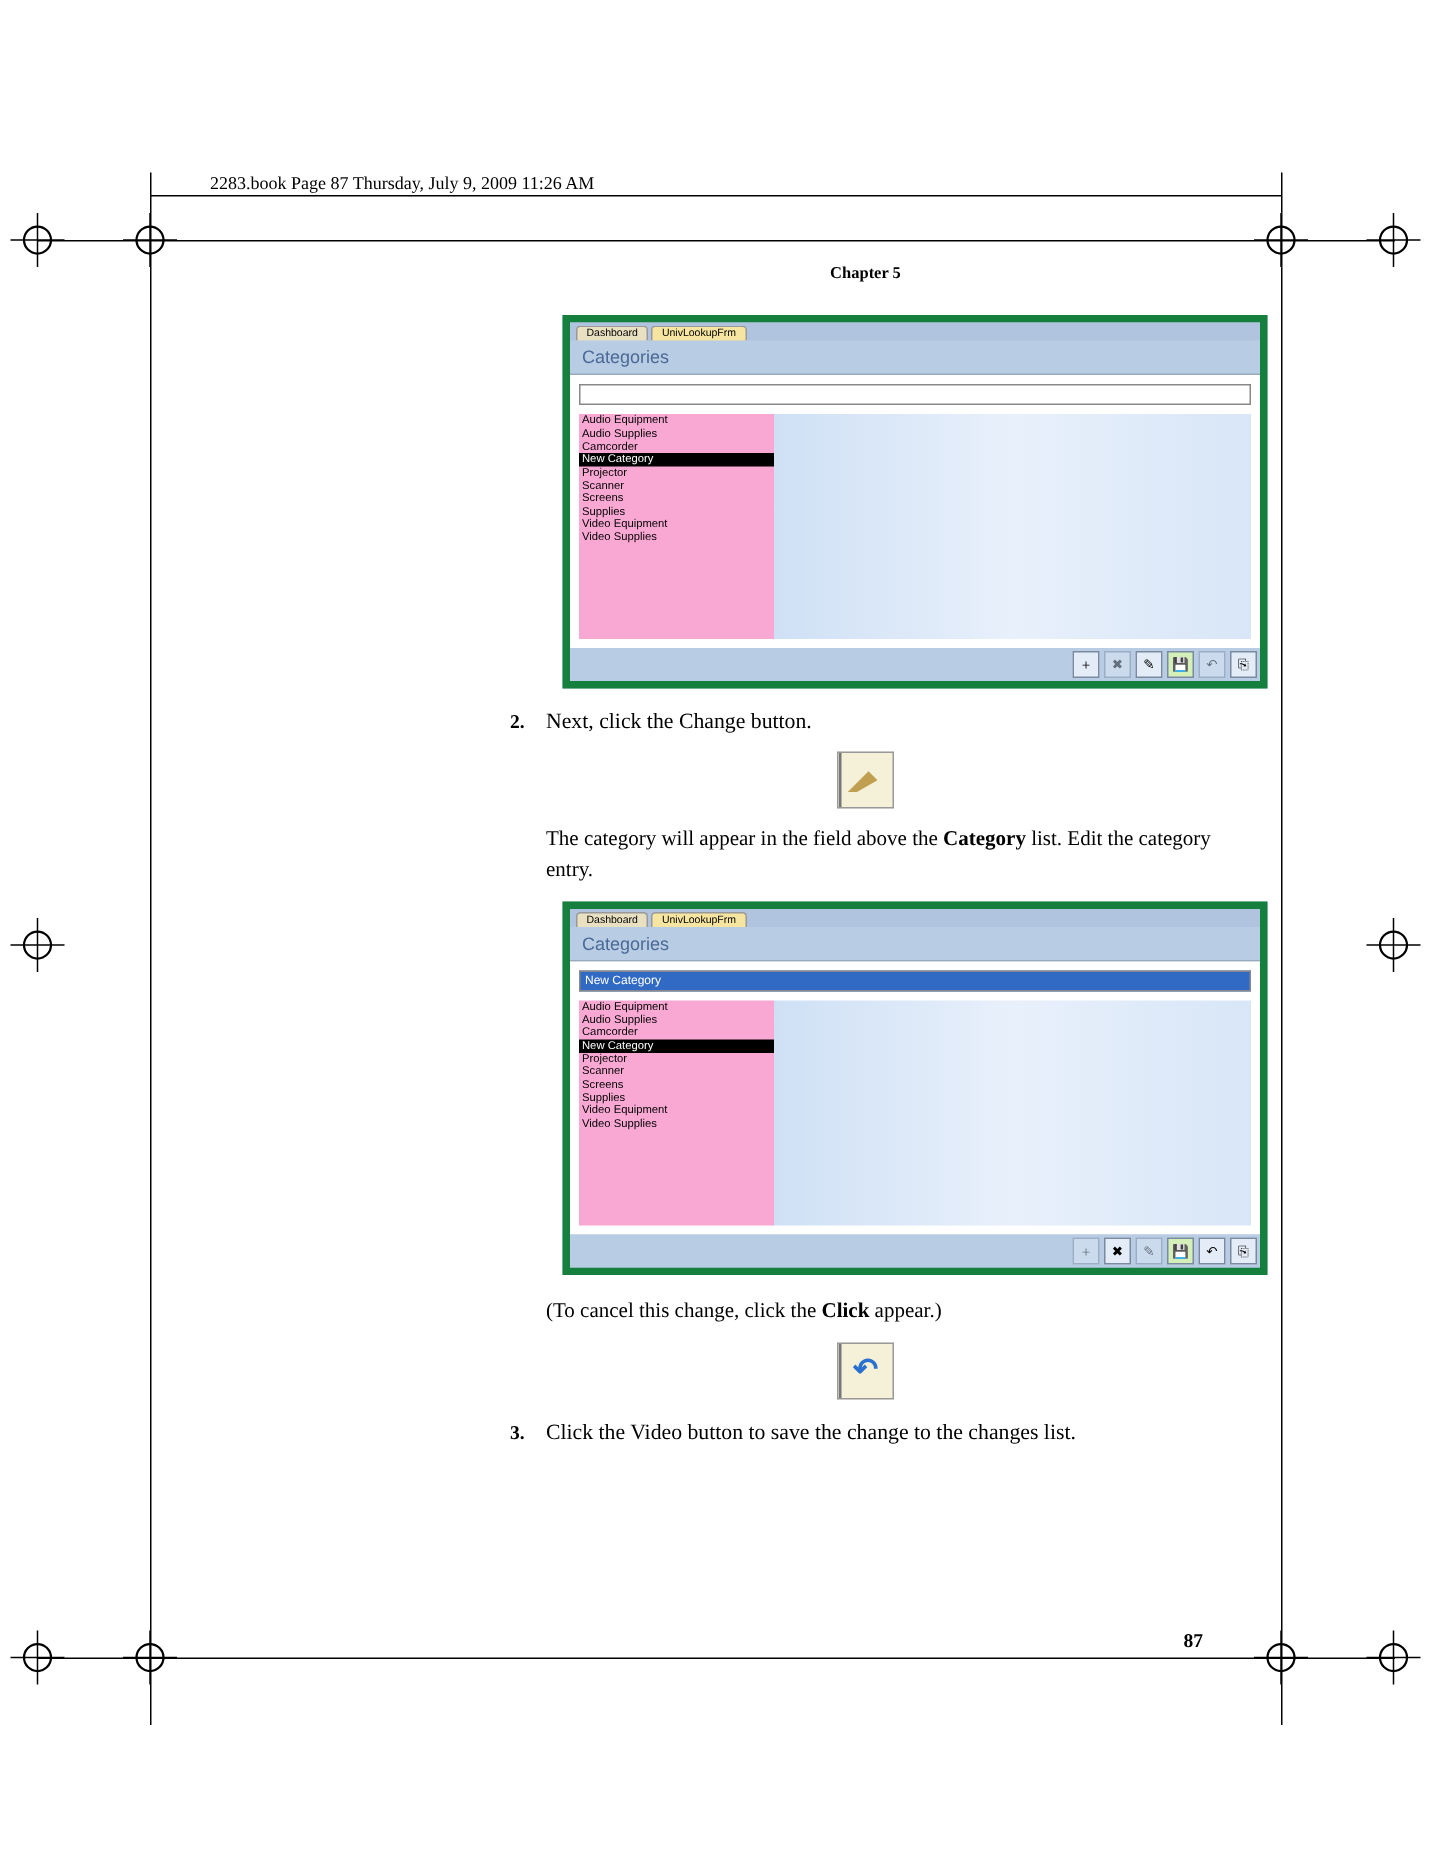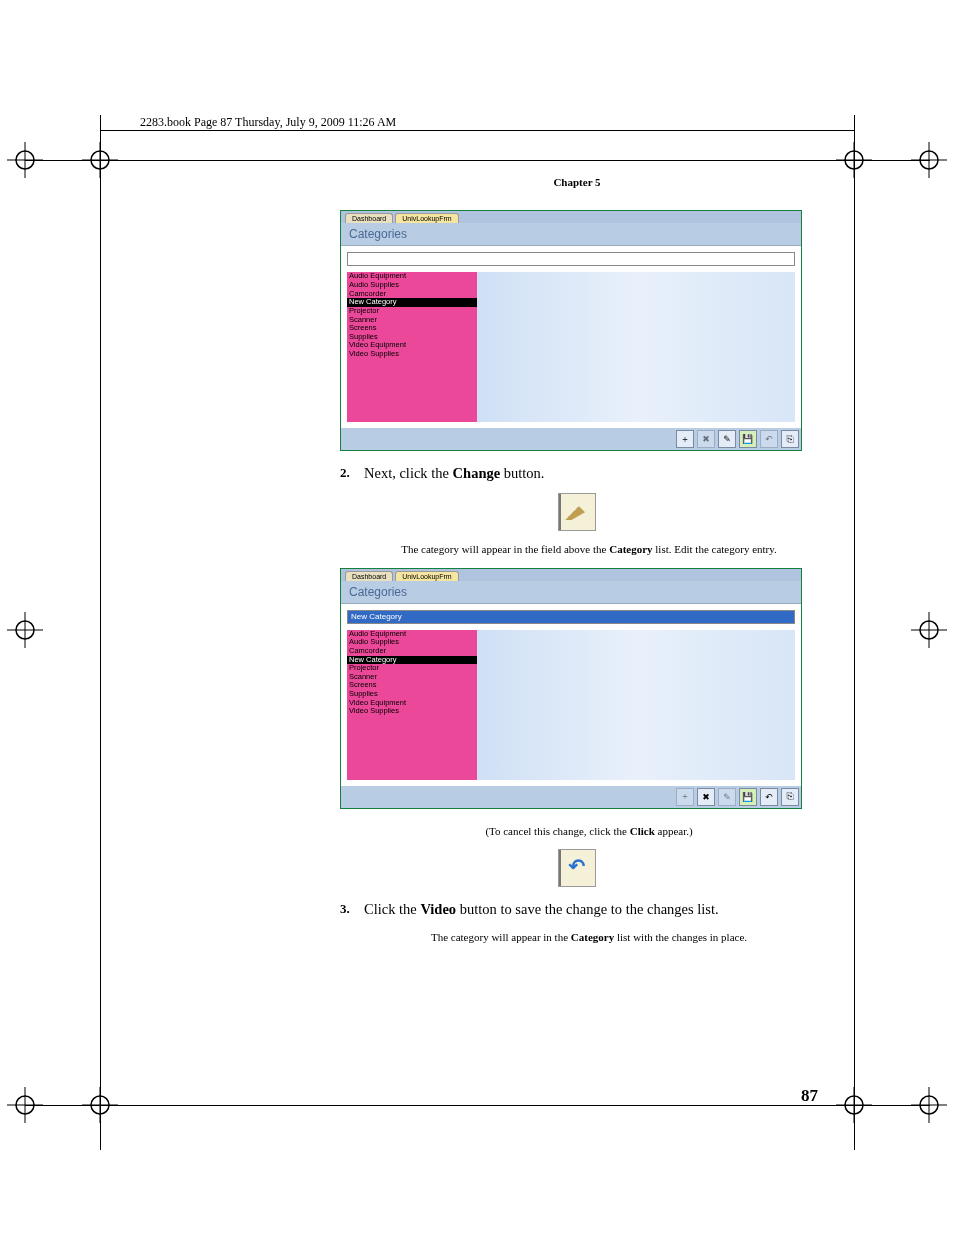--- a/index.html
+++ b/index.html
@@ -26,25 +26,26 @@
   }
   .chapter-heading {
     text-align: center;
     font-weight: bold;
     font-size: 11px;
     margin-bottom: 20px;
     line-height: 1.4;
   }
   .screenshot {
     width: 460px;
-    border: 1px solid #15803d;
+    border: 5px solid #15803d;
     background: #b0c4e0;
     font-family: Tahoma, Arial, sans-serif;
     font-size: 8px;
     margin-bottom: 2px;
+    margin-left: 35px;
   }
   .ss-tabs {
     background: #b0c4e0;
     padding: 2px 4px 0 4px;
     display: flex;
     gap: 2px;
   }
   .ss-tab {
     background: #e8e0c0;
     border: 1px solid #999;
@@ -80,21 +81,21 @@
   .ss-input.sel {
     background: #316ac5;
     color: #fff;
   }
   .ss-listwrap {
     display: flex;
   }
   .ss-list {
     width: 130px;
     min-height: 150px;
-    background: #ec4899;
+    background: #f9a8d4;
     font-size: 7.5px;
     line-height: 1.15;
   }
   .ss-list-item {
     padding: 0 2px;
   }
   .ss-list-item.selected {
     background: #000;
     color: #fff;
   }
@@ -128,21 +129,21 @@
     font-size: 14.5px;
     line-height: 1.5;
   }
   .step-num {
     font-weight: bold;
     width: 24px;
     flex-shrink: 0;
     font-size: 13px;
   }
   .step-body { flex: 1; }
-  .step-body b { font-weight: bold; }
+  .step-body b { font-weight: normal; }
   .big-icon {
     display: block;
     width: 36px;
     height: 36px;
     border: 1px solid #999;
     margin: 8px auto 10px auto;
     background: #f5f0d8;
     position: relative;
     box-shadow: 2px 0 0 #777 inset;
   }
@@ -157,32 +158,31 @@
   .big-icon.undo::before {
     content: "↶";
     position: absolute;
     left: 0; right: 0; top: 4px;
     text-align: center;
     font-size: 20px;
     color: #2a70d0;
     font-weight: bold;
   }
   .body-text {
-    font-size: 11px;
+    font-size: 14px;
     line-height: 1.5;
     margin-left: 24px;
     margin-bottom: 10px;
-    text-align: center;
   }
   .page-num {
     position: absolute;
-    right: 136px;
+    right: 152px;
     top: 1086px;
     font-weight: bold;
-    font-size: 17px;
+    font-size: 13px;
   }
   .hline { position:absolute; height:1px; background:#000; }
   .vline { position:absolute; width:1px; background:#000; }
 </style>
 </head>
 <body>
 
 <div style="position:absolute; left:40px; top:95px;">
   <svg viewBox="0 0 40 40">
       <circle cx="20" cy="20" r="10" fill="#444"></circle>
@@ -384,19 +384,16 @@
 
   <div class="big-icon undo"></div>
 
   <div class="step">
     <div class="step-num">3.</div>
     <div class="step-body">
       <span>Click the </span><b>Video</b><span> button to save the change to the changes list.</span>
     </div>
   </div>
 
-  <div class="body-text">
-    <span>The category will appear in the </span><b>Category</b><span> list with the changes in place.</span>
-  </div>
 
 </div>
 
 <div class="page-num">87</div>
 
 </body></html>

